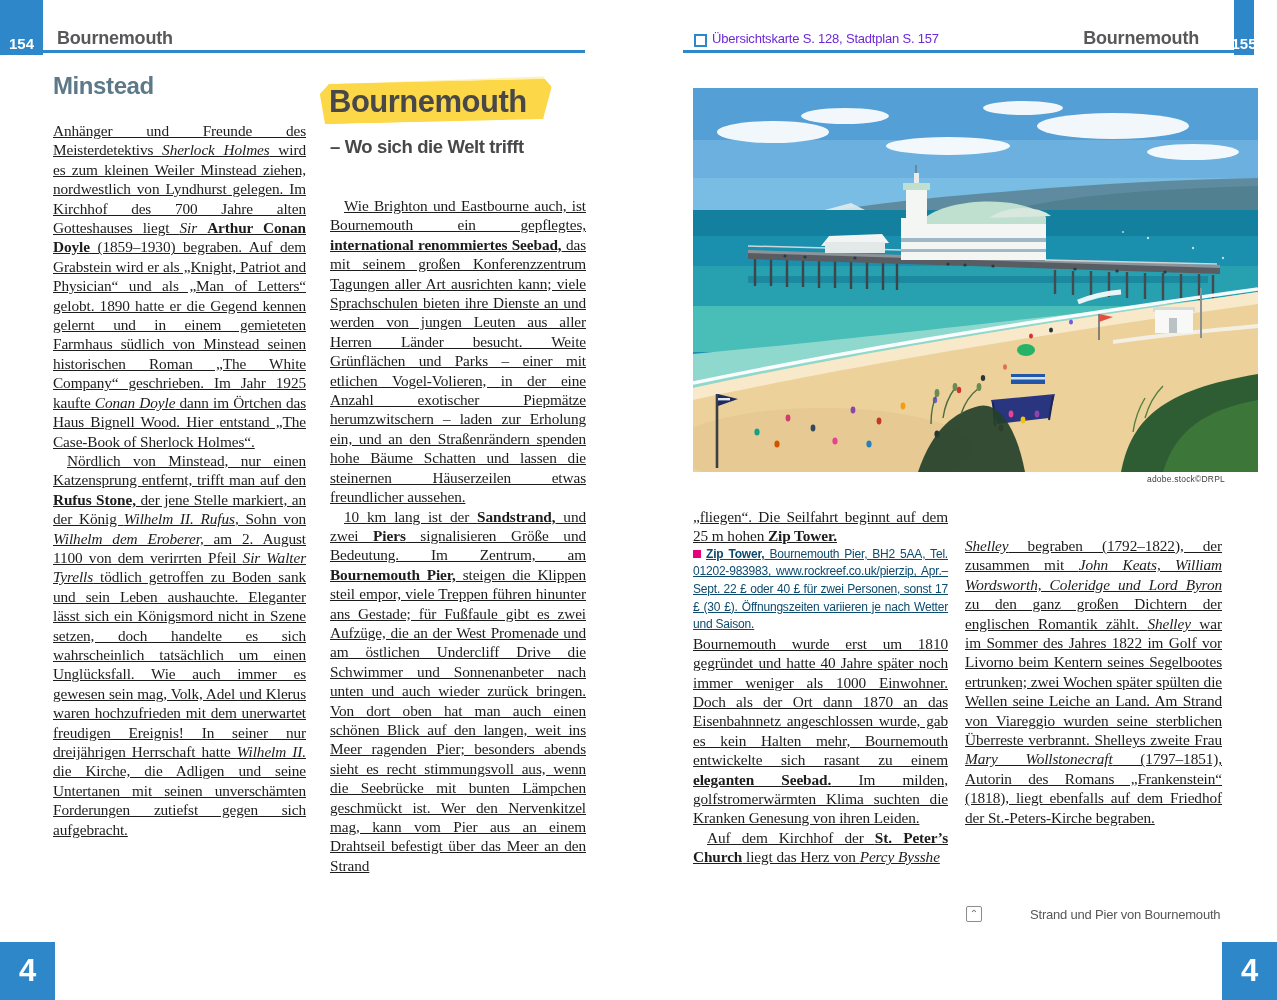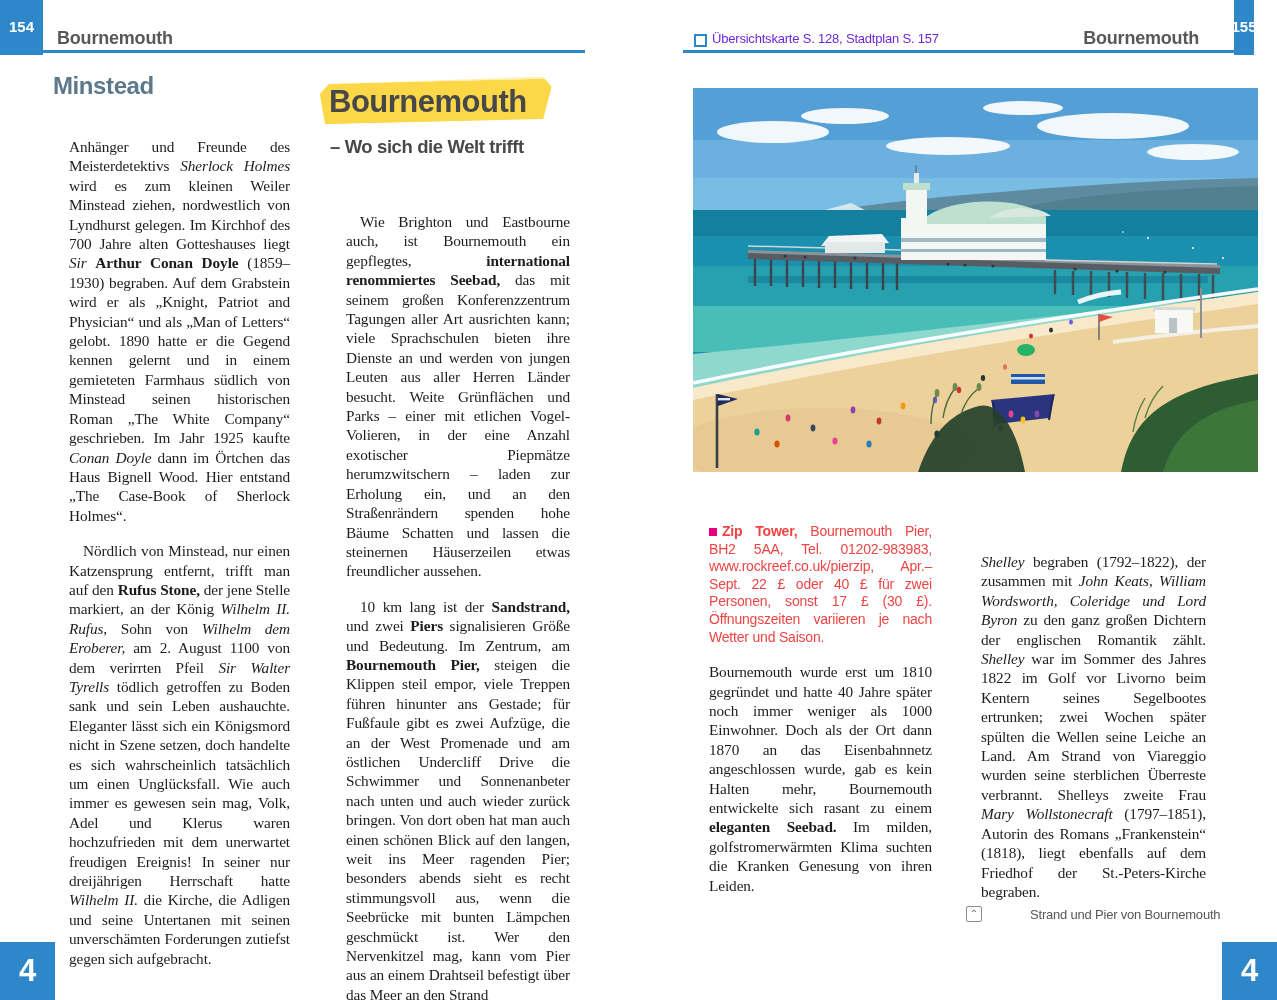--- a/index.html
+++ b/index.html
@@ -1,19 +1,19 @@
 <!DOCTYPE html>
 <html lang="de"><head>
 <meta charset="utf-8">
 <style>
   html,body{margin:0;padding:0;background:#fff;}
   .sheet{position:relative;width:1277px;height:1000px;background:#fff;overflow:hidden;
          font-family:"Liberation Sans",sans-serif;color:#1c1c1c;}
   
-  .tab{position:absolute;background:#2e87c8;color:#fff;display:flex;align-items:center;justify-content:center;}
+  .tab{position:absolute;background:#2e87c8;color:#fff;display:flex;align-items:flex-end;justify-content:center;}
   .tab-tl{left:0;top:0;width:43px;height:52px;padding-bottom:3px;font-weight:bold;font-size:15px;}
   .tab-tr{left:1234px;top:0;width:20px;height:52px;padding-bottom:3px;font-weight:bold;font-size:15px;}
   .tab-bl{left:0;top:942px;width:55px;height:58px;align-items:center;font-weight:bold;font-size:31px;}
   .tab-br{left:1222px;top:942px;width:55px;height:58px;align-items:center;font-weight:bold;font-size:31px;}
   .hrule{position:absolute;height:2.5px;background:#2e87c8;top:50px;}
   .hrule-l{left:43px;width:542px;}
   .hrule-r{left:683px;width:551px;}
   .hdr-title{position:absolute;top:28px;font-size:18px;font-weight:bold;color:#58585a;letter-spacing:-0.2px;}
   .hdr-title-l{left:57px;}
   .hdr-title-r{right:78px;}
@@ -24,30 +24,30 @@
   .bm-title-wrap{position:absolute;left:320px;top:79px;width:232px;height:45px;}
   .swash{position:absolute;left:0;top:2px;width:100%;height:41px;background:#fcd848;
          clip-path:polygon(0% 26%,4% 2%,97% 0%,100% 20%,96% 98%,2% 100%);transform:rotate(-1.2deg);}
   .swash2{position:absolute;left:6px;top:0;width:96%;height:43px;background:#fde57a;opacity:.55;
           clip-path:polygon(0% 30%,5% 4%,98% 2%,100% 24%,95% 96%,1% 92%);transform:rotate(-1.8deg);}
   .bm-title{position:relative;z-index:2;font-size:31px;font-weight:bold;color:#48484a;letter-spacing:-0.5px;padding-left:9px;line-height:45px;}
   .bm-sub{position:absolute;left:330px;top:136px;font-size:18.5px;font-weight:bold;color:#48484a;letter-spacing:-0.4px;text-align:center;}
   
   .col{position:absolute;font-family:"Liberation Serif",serif;font-size:15.3px;line-height:19.4px;
        text-align:justify;color:#1c1c1c;hyphens:auto;-webkit-hyphens:auto;letter-spacing:-0.1px;}
-  .col p{margin:16px;}
+  .col p{margin:0;text-decoration:underline;}
   .col p.indent{text-indent:14px;}
   .col-left{left:53px;top:121px;width:253px;}
   .col-mid{left:330px;top:196px;width:256px;}
   .col-r1{left:693px;top:507px;width:255px;}
   .col-r2{left:965px;top:536px;width:257px;}
   .seg-b{font-weight:bold;}
   .seg-i{font-style:italic;}
   
-  .info{font-family:"Liberation Sans",sans-serif;font-size:14px;line-height:17.6px;color:#ef4444;
+  .info{font-family:"Liberation Sans",sans-serif;font-size:12px;line-height:17.6px;color:#0c4a6e;
         margin:13px 0 13px 0;text-align:justify;letter-spacing:-0.2px;}
   .info .seg-b{font-weight:bold;}
   .bullet{display:inline-block;width:8px;height:8px;background:#e5007d;margin-right:5px;}
   
   .photo{position:absolute;left:693px;top:88px;width:565px;height:384px;overflow:hidden;}
   .credit{position:absolute;left:693px;top:474px;width:532px;text-align:right;font-size:8.5px;color:#3e3e3d;letter-spacing:0.2px;}
   
   .caption{position:absolute;left:966px;top:906px;display:flex;align-items:center;gap:8px;}
   .cap-icon{width:14px;height:14px;border:1.4px solid #8c8c8c;border-radius:2px;display:flex;
             align-items:center;justify-content:center;font-size:10px;color:#6b6b6b;line-height:1;}
@@ -245,24 +245,27 @@
           <ellipse cx="244" cy="305" rx="2.4" ry="4"></ellipse>
         </g>
       <path d="M428,384 C438,332 468,302 565,286 L565,384 Z" fill="#2f5d33"></path>
       <path d="M470,384 C482,344 510,322 565,312 L565,384 Z" fill="#3e7a3b" opacity="0.85"></path>
       <g stroke="#55803f" stroke-width="1.4" fill="none">
         <path d="M452,330 C456,316 462,306 470,298"></path>
         <path d="M440,344 C442,330 446,320 452,310"></path>
       </g>
     </svg>
   </div>
+  <div class="credit">adobe.stock©DRPL</div>
 
   <div class="col col-r1">
+    <p><span>„fliegen“. Die Seilfahrt beginnt auf dem 25 m hohen </span><span class="seg-b">Zip Tower.</span></p>
     <p class="info"><span class="bullet"></span><span><span class="seg-b">Zip Tower,</span><span> Bournemouth Pier, BH2 5AA, Tel. 01202-983983, www.rockreef.co.uk/pierzip, Apr.–Sept. 22 £ oder 40 £ für zwei Personen, sonst 17 £ (30 £). Öffnungszeiten variieren je nach Wetter und Saison.</span></span></p>
     <p><span>Bournemouth wurde erst um 1810 gegründet und hatte 40 Jahre später noch immer weniger als 1000 Einwohner. Doch als der Ort dann 1870 an das Eisenbahnnetz angeschlossen wurde, gab es kein Halten mehr, Bournemouth entwickelte sich rasant zu einem </span><span class="seg-b">eleganten Seebad.</span><span> Im milden, golfstromerwärmten Klima suchten die Kranken Genesung von ihren Leiden.</span></p>
+    <p class="indent"><span>Auf dem Kirchhof der </span><span class="seg-b">St. Peter’s Church</span><span> liegt das Herz von </span><span class="seg-i">Percy Bysshe</span></p>
   </div>
 
   <div class="col col-r2">
     <p><span class="seg-i">Shelley</span><span> begraben (1792–1822), der zusammen mit </span><span class="seg-i">John Keats, William Wordsworth, Coleridge und Lord Byron</span><span> zu den ganz großen Dichtern der englischen Romantik zählt. </span><span class="seg-i">Shelley</span><span> war im Sommer des Jahres 1822 im Golf vor Livorno beim Kentern seines Segelbootes ertrunken; zwei Wochen später spülten die Wellen seine Leiche an Land. Am Strand von Viareggio wurden seine sterblichen Überreste verbrannt. Shelleys zweite Frau </span><span class="seg-i">Mary Wollstonecraft</span><span> (1797–1851), Autorin des Romans „Frankenstein“ (1818), liegt ebenfalls auf dem Friedhof der St.-Peters-Kirche begraben.</span></p>
   </div>
 
   <div class="caption">
     <span class="cap-icon">⌃</span>
     <span class="cap-text">Strand und Pier von Bournemouth</span>
   </div>

